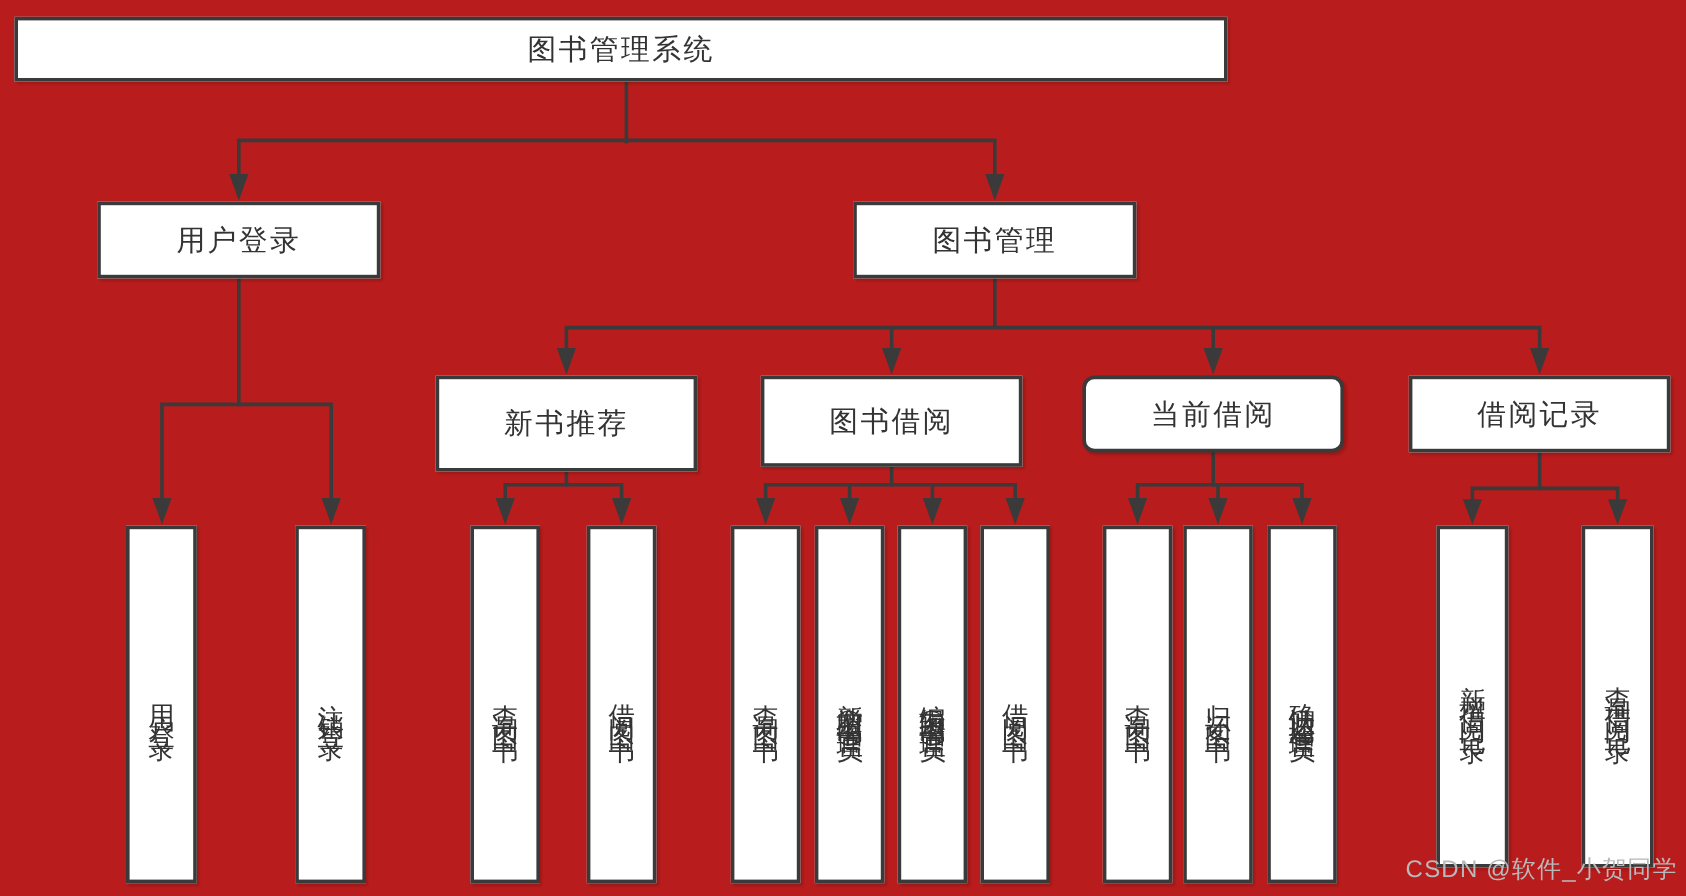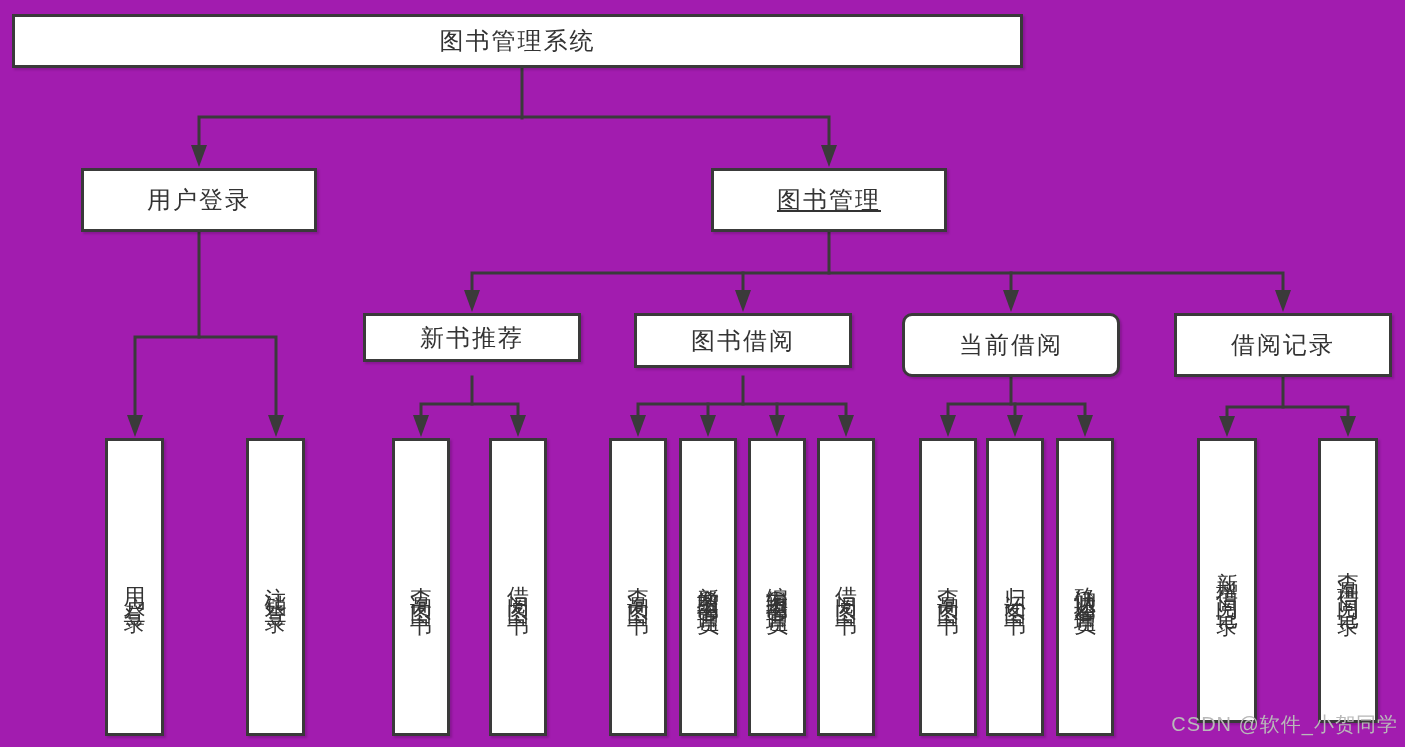--- a/index.html
+++ b/index.html
@@ -1,20 +1,20 @@
 <!DOCTYPE html>
 <html><head>
 <meta charset="utf-8">
 <style>
   html, body { margin: 0; padding: 0; background: #ffffff; }
   #canvas {
     position: relative;
     width: 1405px;
     height: 747px;
-    background: #a21caf;
+    background: #b91c1c;
     font-family: "Liberation Sans", "DejaVu Sans", sans-serif;
     overflow: hidden;
   }
   #wires {
     position: absolute;
     left: 0; top: 0;
     width: 1405px; height: 747px;
     pointer-events: none;
   }
   .node {
@@ -105,24 +105,24 @@
       <path d="M1007 415 L1023 415 L1015 437 Z"></path>
       <path d="M1077 415 L1093 415 L1085 437 Z"></path>
       <path d="M1219 416 L1235 416 L1227 437 Z"></path>
       <path d="M1340 416 L1356 416 L1348 437 Z"></path>
     </g>
   </svg>
 
   <div class="node hbox" style="left:12px; top:14px; width:1011px; height:54px;">图书管理系统</div>
 
   <div class="node hbox" style="left:81px; top:168px; width:236px; height:64px;">用户登录</div>
-  <div class="node hbox" style="left:711px; top:168px; width:236px; height:64px;text-decoration:underline;">图书管理</div>
+  <div class="node hbox" style="left:711px; top:168px; width:236px; height:64px;">图书管理</div>
 
-  <div class="node hbox" style="left:363px; top:313px; width:218px; height:49px;">新书推荐</div>
-  <div class="node hbox" style="left:634px; top:313px; width:218px; height:55px;">图书借阅</div>
+  <div class="node hbox" style="left:363px; top:313px; width:218px; height:80px;">新书推荐</div>
+  <div class="node hbox" style="left:634px; top:313px; width:218px; height:76px;">图书借阅</div>
   <div class="node hbox" style="left:902px; top:313px; width:218px; height:64px;border-radius:10px;">当前借阅</div>
   <div class="node hbox" style="left:1174px; top:313px; width:218px; height:64px;">借阅记录</div>
 
   <div class="node vbox" style="left:105px; top:438px; width:59px; height:298px;">用户登录</div>
   <div class="node vbox" style="left:246px; top:438px; width:59px; height:298px;">注销登录</div>
 
   <div class="node vbox" style="left:392px; top:438px; width:58px; height:298px;">查询图书</div>
   <div class="node vbox" style="left:489px; top:438px; width:58px; height:298px;">借阅图书</div>
 
   <div class="node vbox" style="left:609px; top:438px; width:58px; height:298px;">查询图书</div>

